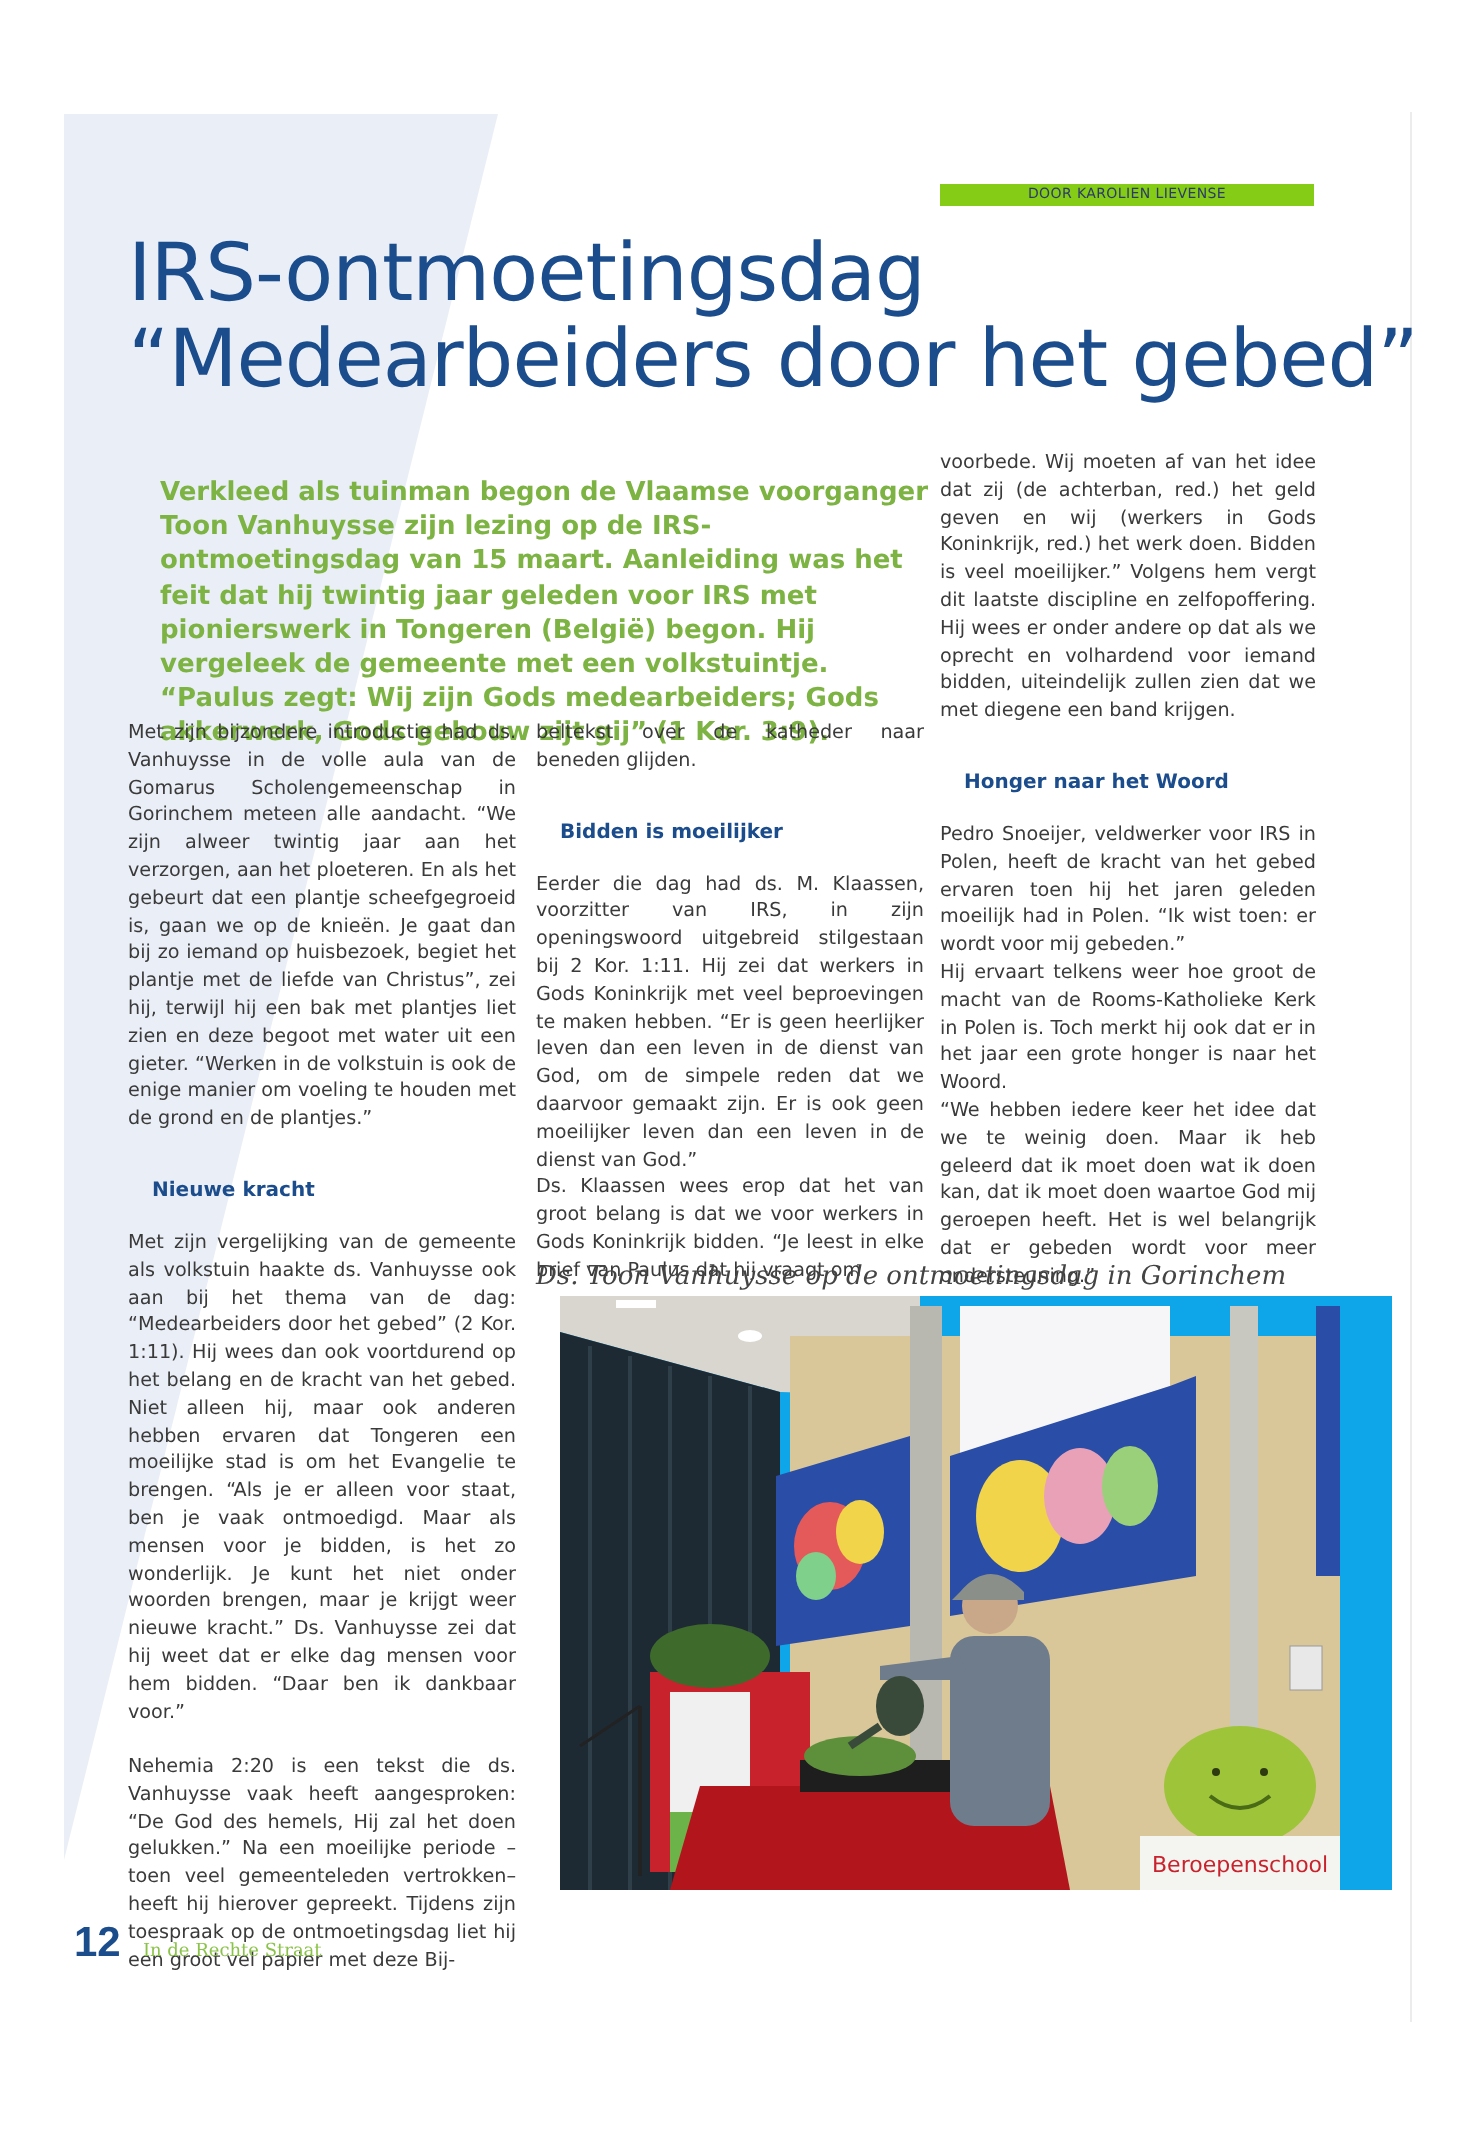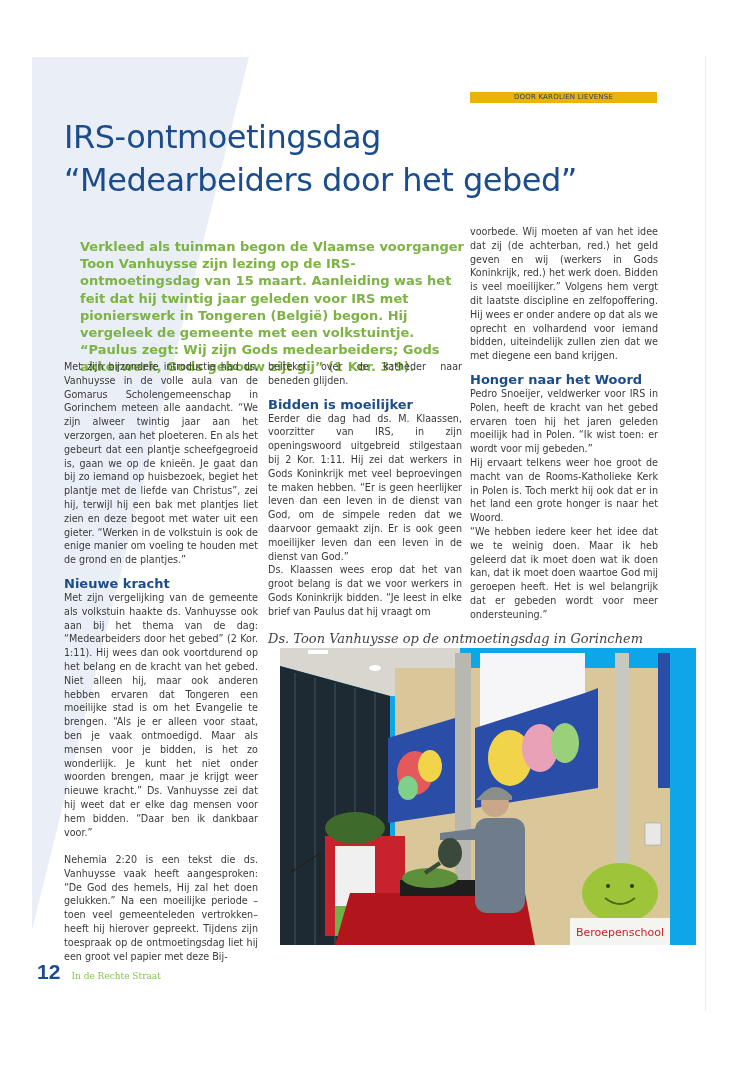--- a/index.html
+++ b/index.html
@@ -2,36 +2,36 @@
 <html><head>
 <meta charset="utf-8">
 <style>
   html, body { margin: 0; padding: 0; background: #ffffff; }
   body { width: 738px; height: 1068px; position: relative; overflow: hidden;
          font-family: "DejaVu Sans", sans-serif; color: #3a3a3a; }
   .bg-panel { position: absolute; left: 0; top: 0; width: 738px; height: 1068px; }
   .page-rule { position: absolute; left: 705px; top: 56px; width: 1px; height: 955px; background: #ececec; }
 
   .byline { position: absolute; left: 470px; top: 92px; width: 187px; height: 11px;
-            background: #eab308; color: #2c3a6b; font-family: "DejaVu Sans", sans-serif;
+            background: #84cc16; color: #2c3a6b; font-family: "DejaVu Sans", sans-serif;
             font-size: 7px; letter-spacing: 0.2px; text-align: center; line-height: 11px; }
 
   .title { position: absolute; left: 64px; top: 116px; margin: 0; color: #1b4c8c;
            font-family: "DejaVu Sans", sans-serif; font-weight: normal;
-           font-size: 32px; line-height: 43px; letter-spacing: -0.5px; white-space: nowrap; }
+           font-size: 40px; line-height: 43px; letter-spacing: -0.5px; white-space: nowrap; }
 
   .lead { position: absolute; left: 64px; top: 222px; width: 394px; margin: 16px;
           color: #7cb342; font-family: "DejaVu Sans", sans-serif; font-weight: bold;
           font-size: 13px; line-height: 17.2px; }
 
   .col { position: absolute; font-family: "DejaVu Sans", sans-serif; font-size: 9.6px;
          line-height: 13.8px; color: #3a3a3a; text-align: justify; }
   .col p { margin: 0; }
   .col p + p.gap { margin-top: 13.8px; }
-  .col h2 { margin: 0; color: #1b4c8c; font-size: 13px; font-weight: bold; line-height: 15px; }
+  .col h2 { margin: 12px; color: #1b4c8c; font-size: 10px; font-weight: bold; line-height: 15px; }
   .col .spacer { height: 9px; }
   .c1 { left: 64px; top: 360px; width: 194px; }
   .c2 { left: 268px; top: 360px; width: 194px; }
   .c3 { left: 470px; top: 225px; width: 188px; }
 
   .caption { position: absolute; left: 268px; top: 631px; font-family: "DejaVu Serif", serif;
              font-style: italic; font-size: 13px; color: #444; white-space: nowrap; }
 
   .photo { position: absolute; left: 280px; top: 648px; width: 416px; height: 297px; overflow: hidden; background: #0ea5e9; }
   .photo svg { display: block; }
@@ -71,21 +71,21 @@
   <h2>Bidden is moeilijker</h2>
   <p>Eerder die dag had ds. M. Klaassen, voorzitter van IRS, in zijn openingswoord uitgebreid stilgestaan bij 2 Kor. 1:11. Hij zei dat werkers in Gods Koninkrijk met veel beproevingen te maken hebben. “Er is geen heerlijker leven dan een leven in de dienst van God, om de simpele reden dat we daarvoor gemaakt zijn. Er is ook geen moeilijker leven dan een leven in de dienst van God.”</p>
   <p>Ds. Klaassen wees erop dat het van groot belang is dat we voor werkers in Gods Koninkrijk bidden. “Je leest in elke brief van Paulus dat hij vraagt om</p>
 </div>
 
 <div class="col c3">
   <p>voorbede. Wij moeten af van het idee dat zij (de achterban, red.) het geld geven en wij (werkers in Gods Koninkrijk, red.) het werk doen. Bidden is veel moeilijker.” Volgens hem vergt dit laatste discipline en zelfopoffering. Hij wees er onder andere op dat als we oprecht en volhardend voor iemand bidden, uiteindelijk zullen zien dat we met diegene een band krijgen.</p>
   <div class="spacer"></div>
   <h2>Honger naar het Woord</h2>
   <p>Pedro Snoeijer, veldwerker voor IRS in Polen, heeft de kracht van het gebed ervaren toen hij het jaren geleden moeilijk had in Polen. “Ik wist toen: er wordt voor mij gebeden.”</p>
-  <p>Hij ervaart telkens weer hoe groot de macht van de Rooms-Katholieke Kerk in Polen is. Toch merkt hij ook dat er in het land een grote honger is naar het Woord.</p>
+  <p>Hij ervaart telkens weer hoe groot de macht van de Rooms-Katholieke Kerk in Polen is. Toch merkt hij ook dat er in het jaar een grote honger is naar het Woord.</p>
   <p>“We hebben iedere keer het idee dat we te weinig doen. Maar ik heb geleerd dat ik moet doen wat ik doen kan, dat ik moet doen waartoe God mij geroepen heeft. Het is wel belangrijk dat er gebeden wordt voor meer ondersteuning.”</p>
 </div>
 
 <div class="caption">Ds. Toon Vanhuysse op de ontmoetingsdag in Gorinchem</div>
 
 <div class="photo">
   <svg width="390" height="297" viewBox="0 0 390 297">
 
     <polygon points="0,0 180,0 180,50 110,48 0,18" fill="#d8d6cf"></polygon>
     <rect x="28" y="2" width="20" height="4" fill="#ffffff"></rect>

